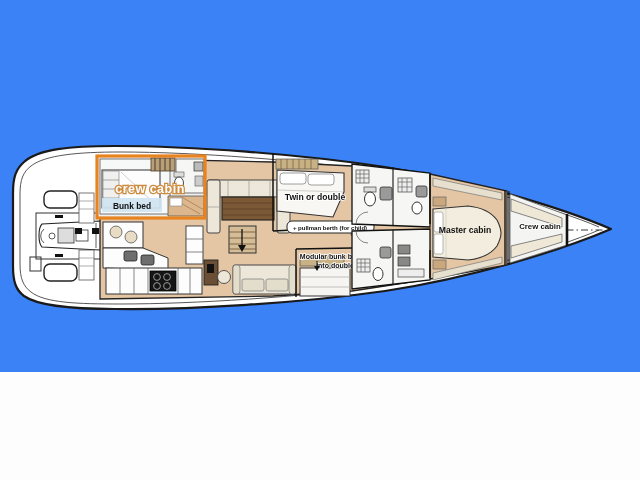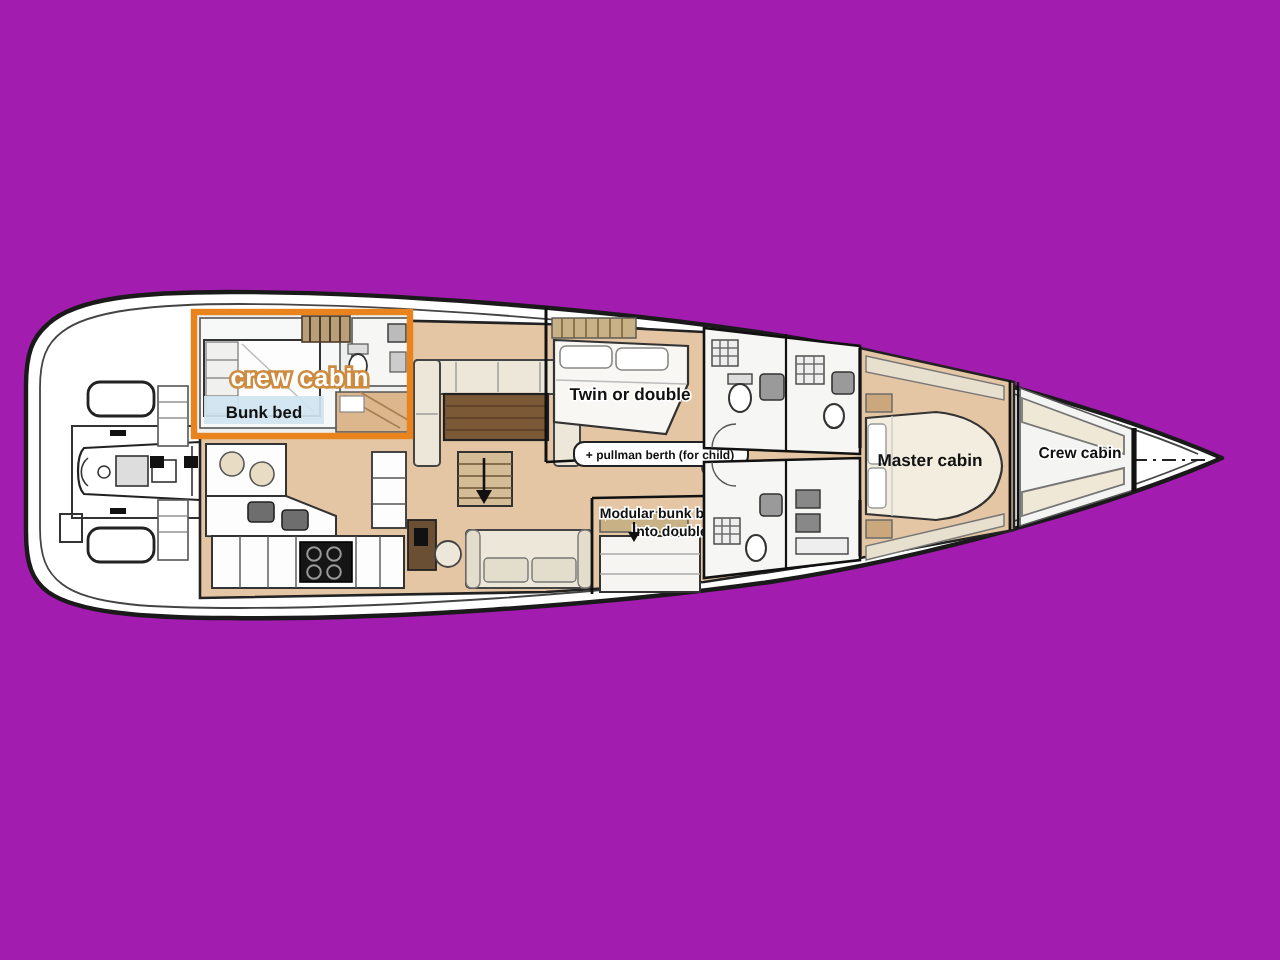--- a/index.html
+++ b/index.html
@@ -1,16 +1,16 @@
 <!DOCTYPE html>
 <html><head>
 <meta charset="utf-8">
 <style>
   html,body{margin:0;padding:0;background:#fdfdfd;}
-  .stage{position:relative;width:640px;height:480px;background:#a21caf;overflow:hidden;
+  .stage{position:relative;width:640px;height:372px;background:#3b82f6;overflow:hidden;
          font-family:"Liberation Sans", sans-serif;}
   svg{display:block;}
   text{font-family:"Liberation Sans", sans-serif;}
   .lbl{font-weight:bold;fill:#111;paint-order:stroke;stroke:#ffffff;stroke-width:1.6px;}
   .lbl-plain{font-weight:bold;fill:#111;}
   .hero{font-weight:bold;fill:#ffffff;paint-order:stroke;stroke:#cd8b3f;stroke-width:2.6px;letter-spacing:.5px;}
 </style>
 </head>
 <body>
 

